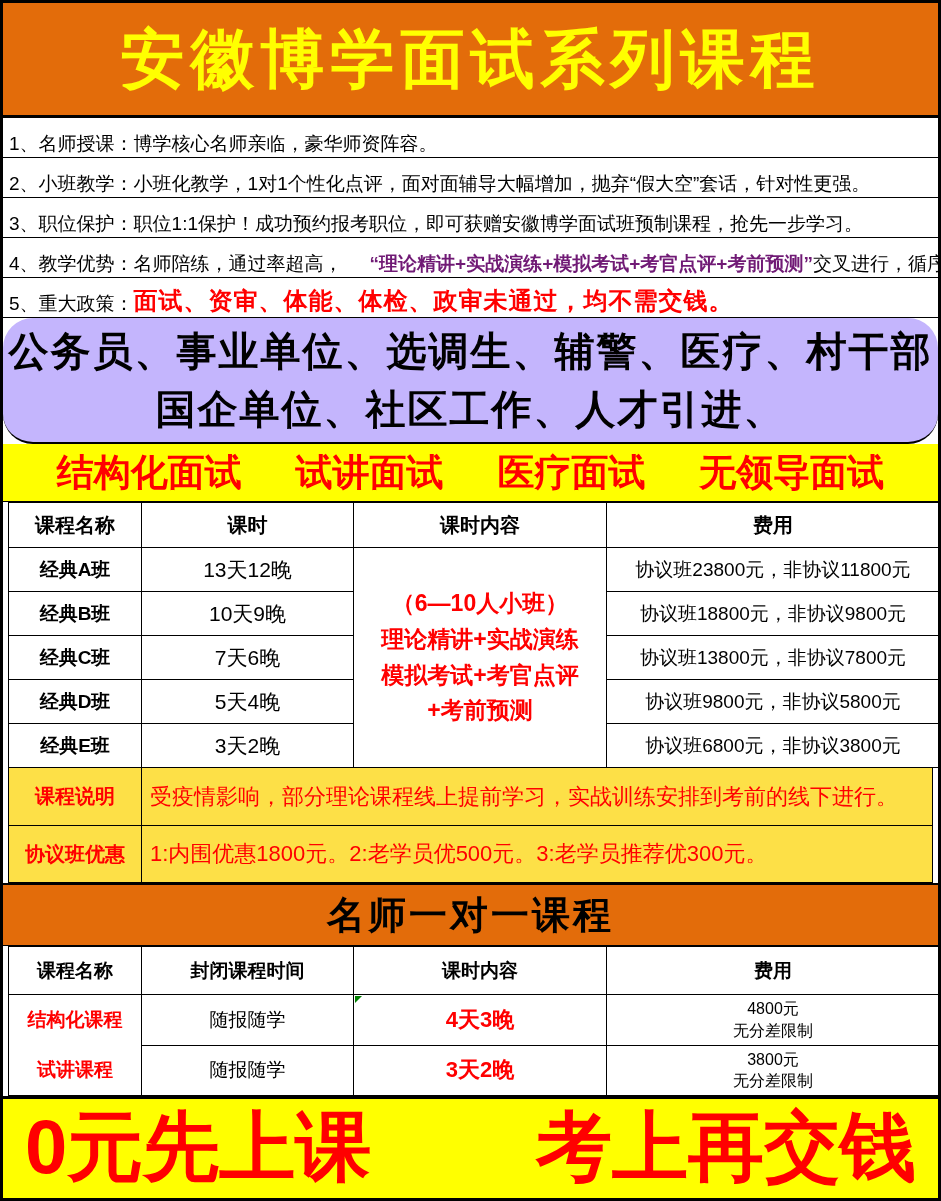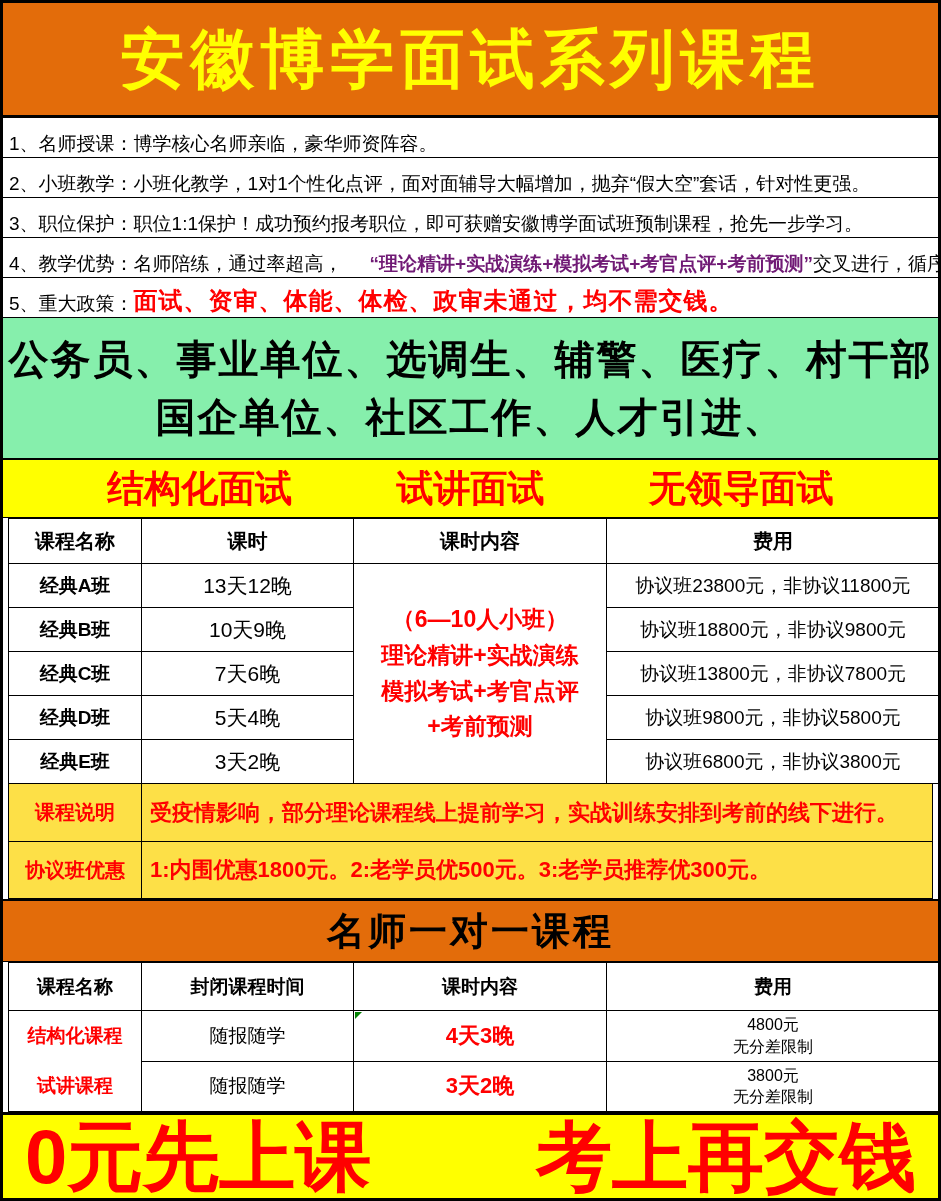--- a/index.html
+++ b/index.html
@@ -35,24 +35,24 @@
     height: 40px; border-bottom: 1px solid #000;
     display: flex; align-items: flex-end;
     padding-left: 6px; font-size: 19px; color: #000;
     white-space: nowrap;
   }
   .point .hl { color: #701a75; font-weight: bold; margin-left: 27px; }
   .point .hl-lg { color: #FF0000; font-weight: bold; font-size: 24px; letter-spacing: 1px; }
 
   
   .audience {
-    height: 142px; background: #86efac; border-bottom: 2px solid #000;
+    height: 126px; background: #c4b5fd; border-bottom: 2px solid #000;
     display: flex; flex-direction: column; justify-content: center;
     text-align: center; color: #000; font-weight: bold;
-    font-size: 40px; line-height: 1.45; letter-spacing: 2px;
+    font-size: 40px; line-height: 1.45; letter-spacing: 2px; border-radius: 30px;
   }
 
   
   .types {
     height: 58px; background: #FFFF00; border-bottom: 1px solid #000;
     display: flex; align-items: center; justify-content: space-evenly;
     color: #FF0000; font-weight: bold; font-size: 37px;
   }
 
   
@@ -83,21 +83,21 @@
   }
   .note-row.first { height: 58px; }
   .note-row.second { height: 57px; }
   .note-label {
     width: 133px; border-right: 1px solid #000;
     display: flex; align-items: center; justify-content: center;
     color: #FF0000; font-weight: bold; font-size: 20px;
   }
   .note-text {
     flex: 1; display: flex; align-items: center;
-    padding-left: 8px; color: #FF0000; font-weight: bold; font-size: 22px;
+    padding-left: 8px; color: #FF0000; font-weight: normal; font-size: 22px;
     white-space: nowrap;
   }
 
   
   .banner {
     height: 63px; background: #E36C0A;
     border-top: 2px solid #000; border-bottom: 1px solid #000;
     display: flex; align-items: center; justify-content: center;
     font-size: 38px; font-weight: bold; color: #000; letter-spacing: 3px;
   }
@@ -166,20 +166,21 @@
   </section>
 
   <section class="audience">
     <div>公务员、事业单位、选调生、辅警、医疗、村干部</div>
     <div>国企单位、社区工作、人才引进、</div>
   </section>
 
   <section class="types">
     <span>结构化面试</span>
     <span>试讲面试</span>
+    <span>医疗面试</span>
     <span>无领导面试</span>
   </section>
 
   <table class="course-table">
     <colgroup>
         <col class="c1">
         <col class="c2">
         <col class="c3">
         <col class="c4">
       </colgroup>

